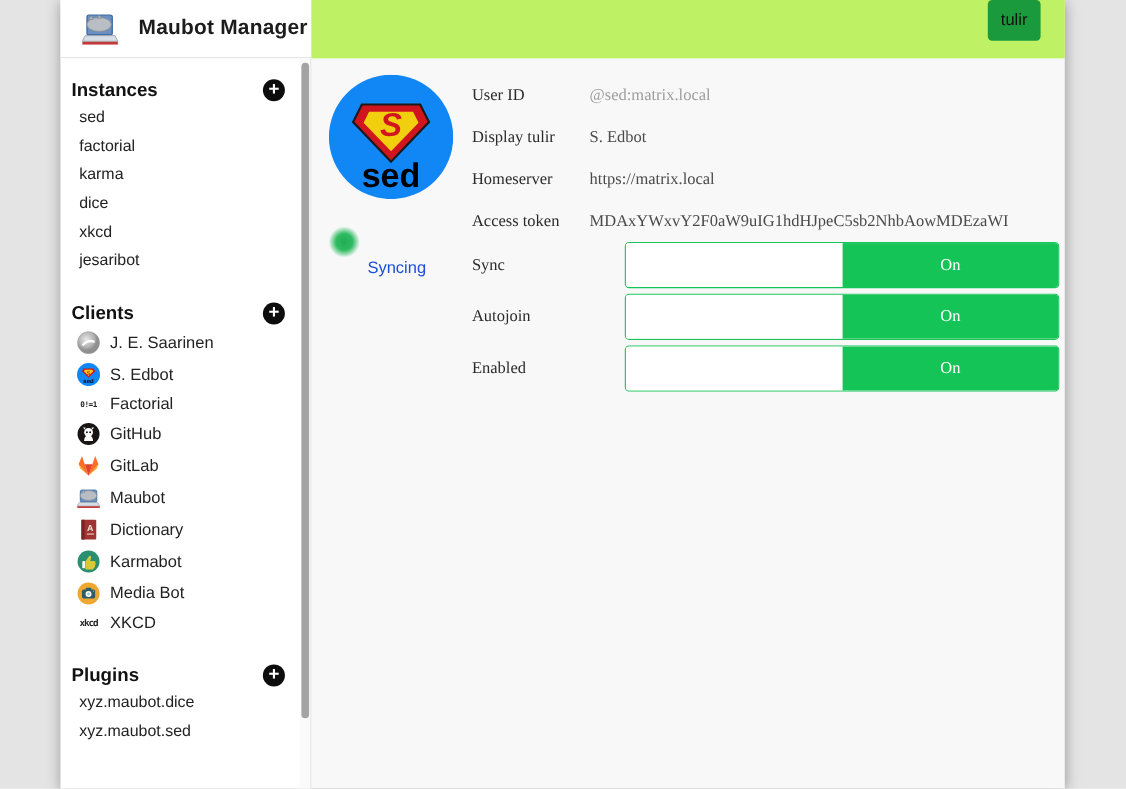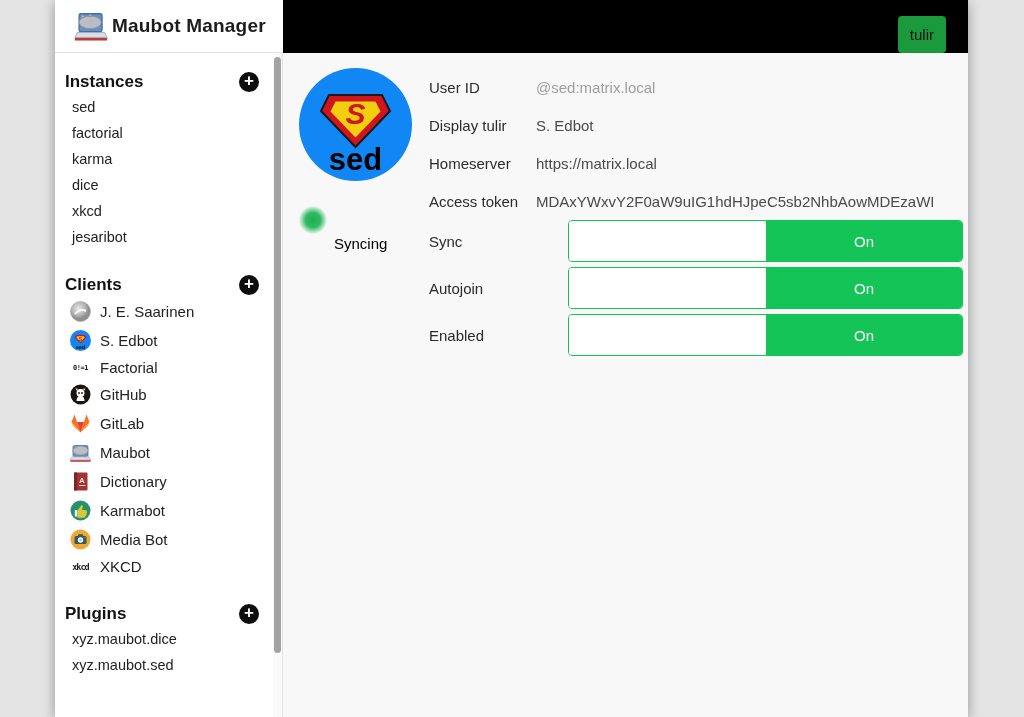--- a/index.html
+++ b/index.html
@@ -11,25 +11,25 @@
   }
   .app {
     position:absolute; left:55px; top:0; width:913px; height:717px;
     background:#f8f8f8; box-shadow:0 2px 12px rgba(0,0,0,.35);
     display:flex; flex-direction:column;
   }
   
   .topbar { height:53px; display:flex; flex-shrink:0; }
   .topbar-left {
     width:228px; background:#ffffff; display:flex; align-items:center;
-    padding-left:19px; gap:4px; border-bottom:1px solid #e0e0e0;
+    padding-left:19px; gap:18px; border-bottom:1px solid #e0e0e0;
   }
   .app-title { font-size:19px; font-weight:bold; color:#1c1c1c; letter-spacing:.2px; }
   .topbar-right {
-    flex:1; background:#000000; display:flex; align-items:flex-end;
+    flex:1; background:#bef264; display:flex; align-items:flex-start;
     justify-content:flex-end; padding-right:22px;
   }
   .user-btn {
     background:#1b993d; border:none; color:#101010; font-size:15px;
     font-family:"Liberation Sans", sans-serif;
     padding:10px 12px; border-radius:4px; cursor:pointer; min-width:44px;
   }
   
   .app-body { flex:1; display:flex; overflow:hidden; }
   .side-wrap {
@@ -66,22 +66,22 @@
     font-family:"DejaVu Sans Mono", monospace; letter-spacing:-0.5px; }
   
   .content { flex:1; display:flex; padding:15px 30px 15px 16px; overflow:hidden; }
   .profile-col { width:130px; flex-shrink:0; }
   .big-avatar { width:113px; height:113px; display:block; }
   .sync-status { margin-top:6px; display:flex; align-items:center; gap:7px; }
   .sync-dot {
     width:28px; height:28px; flex-shrink:0;
     background:radial-gradient(circle, #23ab56 0%, #2fbb61 38%, rgba(47,187,97,0) 72%);
   }
-  .sync-label { font-size:15px; color:#000000;margin-top:48px; }
-  .fields-col { flex:1; padding-top:0; }
+  .sync-label { font-size:15px; color:#1d4ed8;margin-top:48px; }
+  .fields-col { flex:1; padding-top:0;font-family:Liberation Serif, serif; }
   .frow { display:flex; align-items:center; height:38px; }
   .flabel { width:107px; font-size:15px; color:#2b2b2b; flex-shrink:0; }
   .fvalue { font-size:15px; color:#4a4a4a; white-space:nowrap; overflow:hidden; max-width:400px; }
   .fvalue.muted { color:#9e9e9e; }
   .trow { display:flex; align-items:center; margin-bottom:5px;gap:32px; }
   .trow:first-of-type { margin-top:3px; }
   .toggle {
     width:395px; height:42px; border:1px solid #14c457; border-radius:4px;
     display:flex; overflow:hidden; background:#fff; cursor:pointer;
   }

